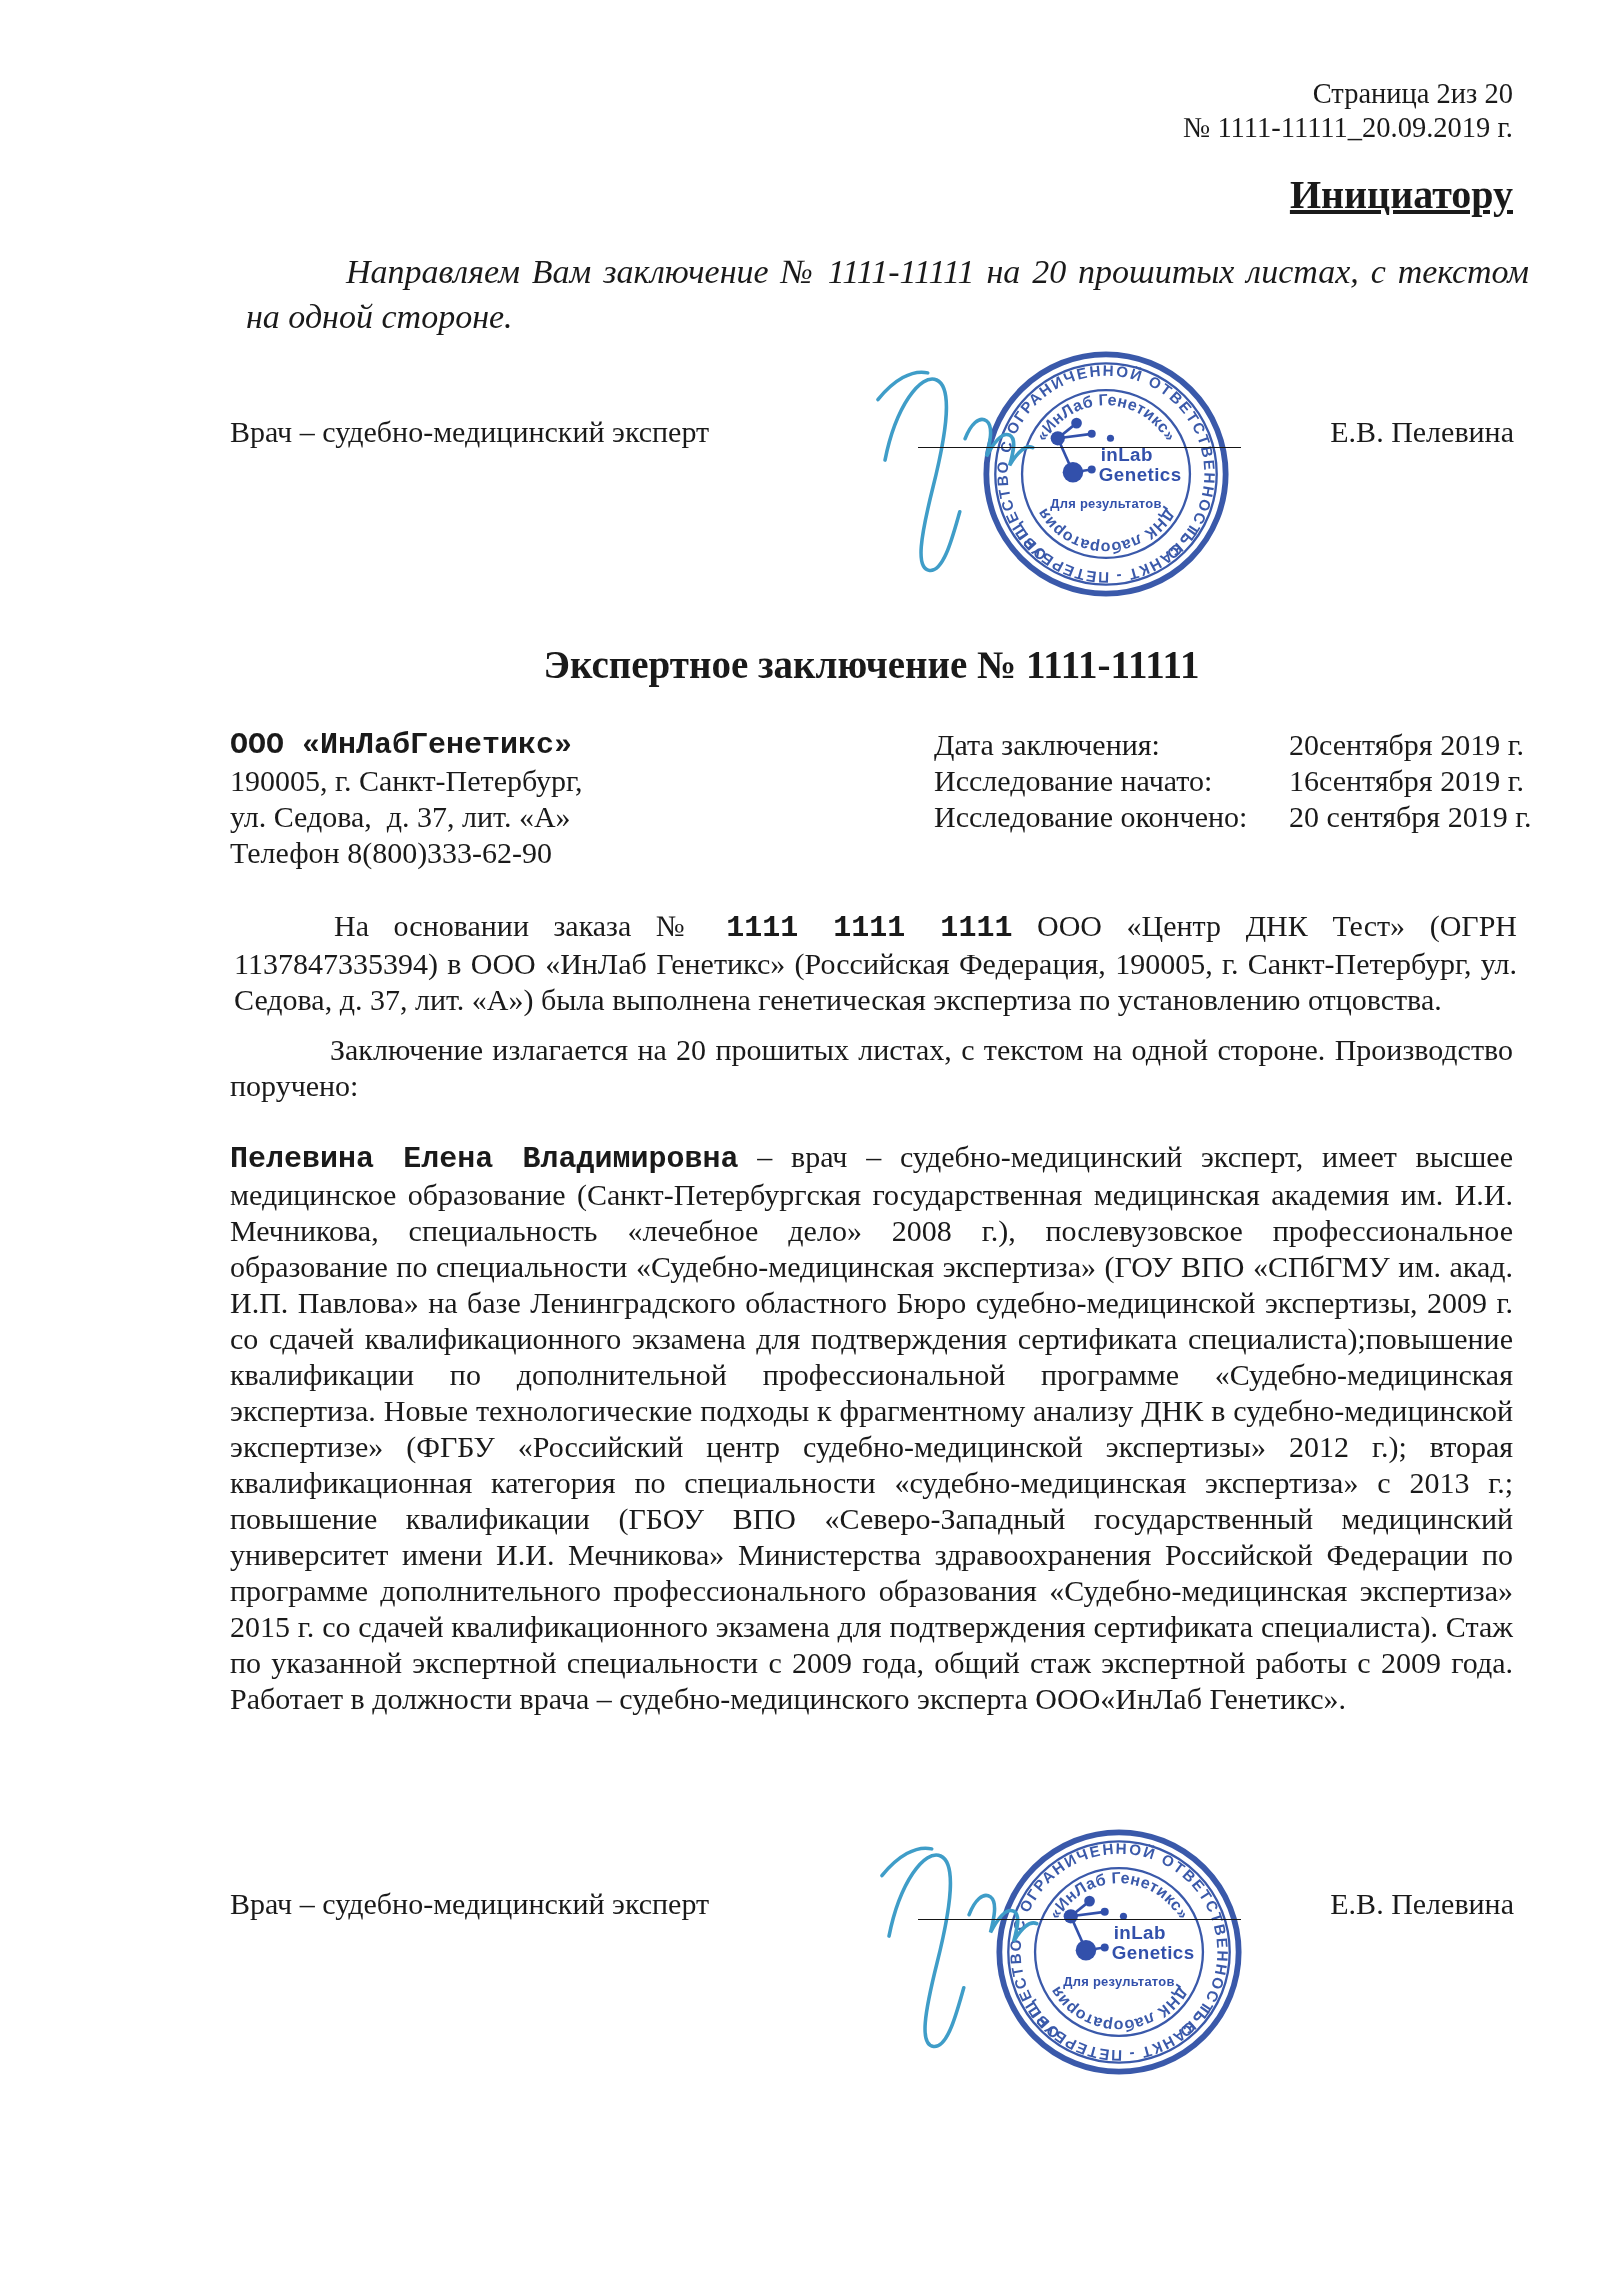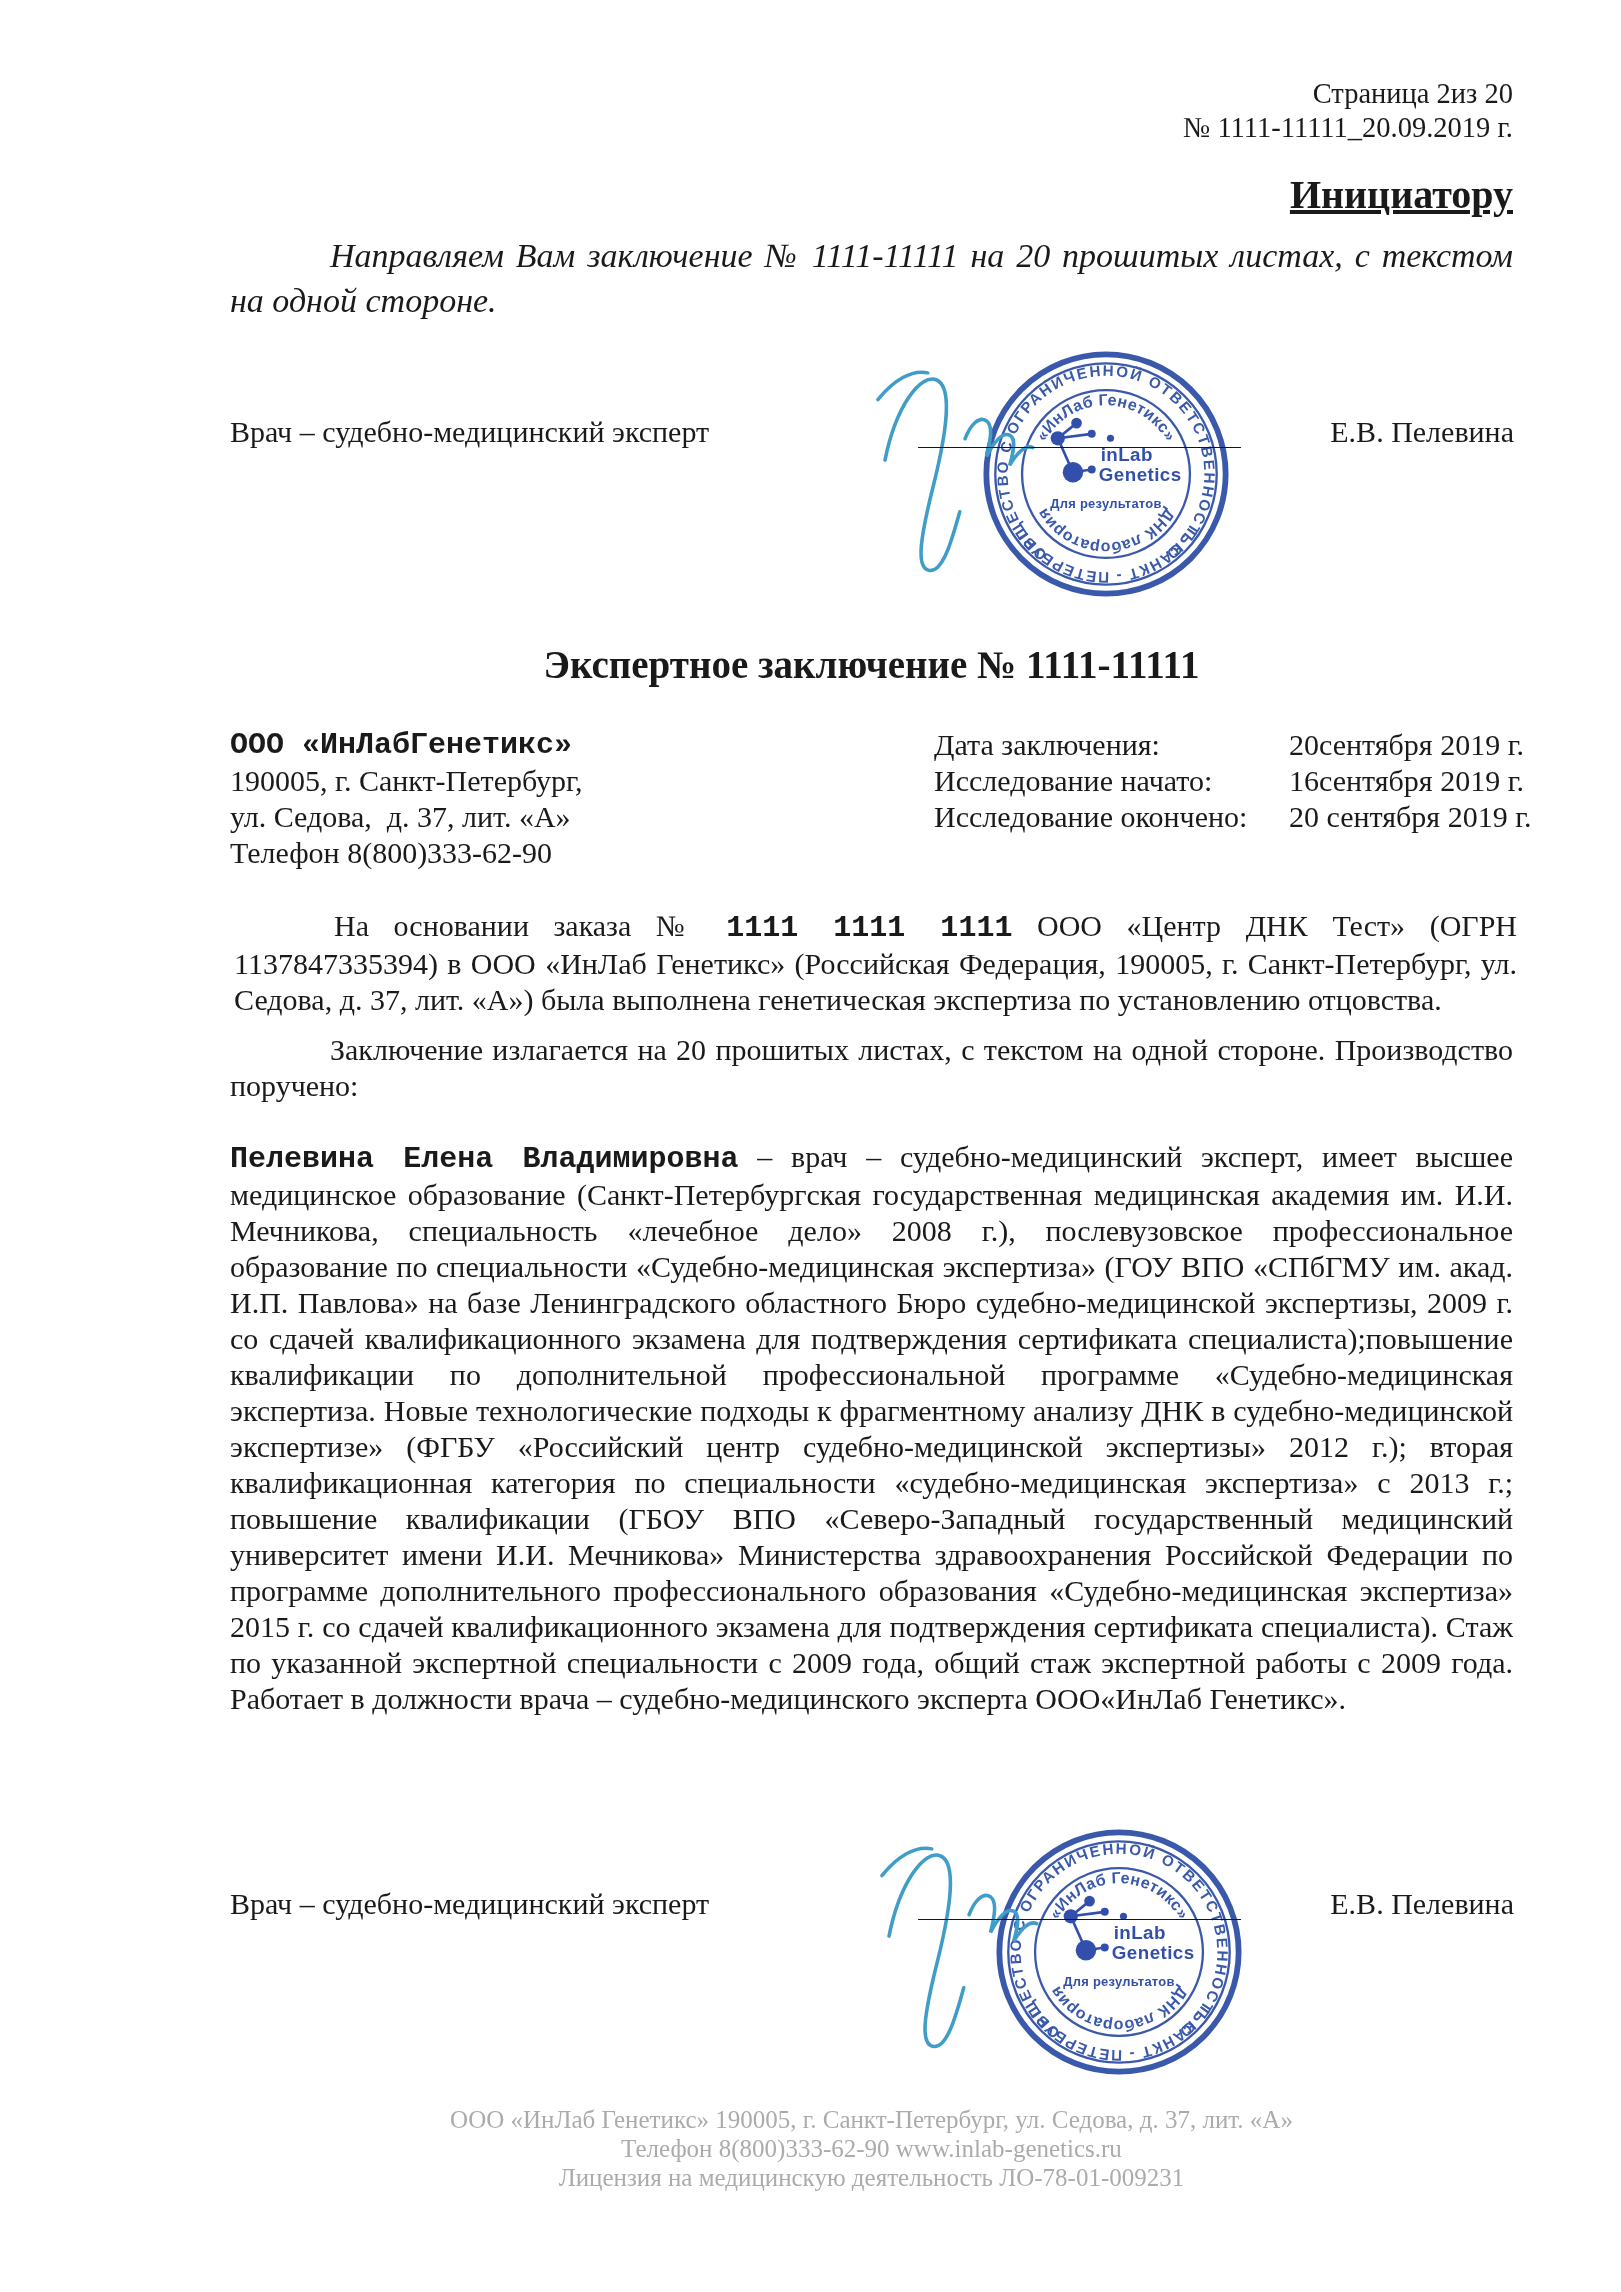--- a/index.html
+++ b/index.html
@@ -46,21 +46,21 @@
 
 <div class="page">
 
   <div class="abs hdr-block">
     <div>Страница 2из 20</div>
     <div>№ 1111-11111_20.09.2019 г.</div>
   </div>
 
   <div class="abs addressee">Инициатору</div>
 
-  <p class="abs col intro just indent" style="margin:0;">Направляем Вам заключение № 1111-11111 на 20 прошитых листах, с текстом на одной стороне.</p>
+  <p class="abs col intro just indent" style="margin:16px;">Направляем Вам заключение № 1111-11111 на 20 прошитых листах, с текстом на одной стороне.</p>
 
   <svg class="abs stamp" style="left:981px;top:349px;" viewBox="0 0 280 280">
     <defs>
       <path id="s1a" d="M 140,250 A 110,110 0 0 1 30,140 A 110,110 0 0 1 140,30 A 110,110 0 0 1 250,140 A 110,110 0 0 1 140,250"></path>
       <path id="s1b" d="M 140,30 A 110,110 0 0 1 250,140 A 110,110 0 0 1 140,250 A 110,110 0 0 1 30,140 A 110,110 0 0 1 140,30"></path>
       <path id="s1c" d="M 140,217 A 77,77 0 0 1 63,140 A 77,77 0 0 1 140,63 A 77,77 0 0 1 217,140 A 77,77 0 0 1 140,217"></path>
       <path id="s1d" d="M 140,63 A 77,77 0 0 1 217,140 A 77,77 0 0 1 140,217 A 77,77 0 0 1 63,140 A 77,77 0 0 1 140,63"></path>
     </defs>
     <circle class="ring thick" cx="140" cy="140" r="134"></circle>
     <circle class="ring thin" cx="140" cy="140" r="124"></circle>
@@ -151,20 +151,15 @@
   </svg>
   <svg class="abs signature" style="left:873px;top:1829px;" viewBox="0 0 300 260">
     <path d="M 10,52 C 28,30 48,18 66,22"></path>
     <path d="M 18,120 C 30,60 58,22 76,30 C 94,38 88,86 72,150 C 58,206 52,242 68,244 C 84,246 94,206 102,178"></path>
     <path d="M 108,96 C 114,80 124,70 132,76 C 140,82 136,100 132,116 C 140,100 150,88 158,92 C 166,96 162,112 158,126 C 166,112 176,102 184,106"></path>
   </svg>
   <div class="abs sig-line" style="top:1919px;"></div>
   <div class="abs sig-role" style="top:1887px;">Врач – судебно-медицинский эксперт</div>
   <div class="abs sig-name" style="top:1887px;">Е.В. Пелевина</div>
 
-  <div class="abs footer">
-    <div>ООО «ИнЛаб Генетикс» 190005, г. Санкт-Петербург, ул. Седова, д. 37, лит. «А»</div>
-    <div>Телефон 8(800)333-62-90 www.inlab-genetics.ru</div>
-    <div>Лицензия на медицинскую деятельность ЛО-78-01-009231</div>
-  </div>
 
 </div>
 
 
 </body></html>

